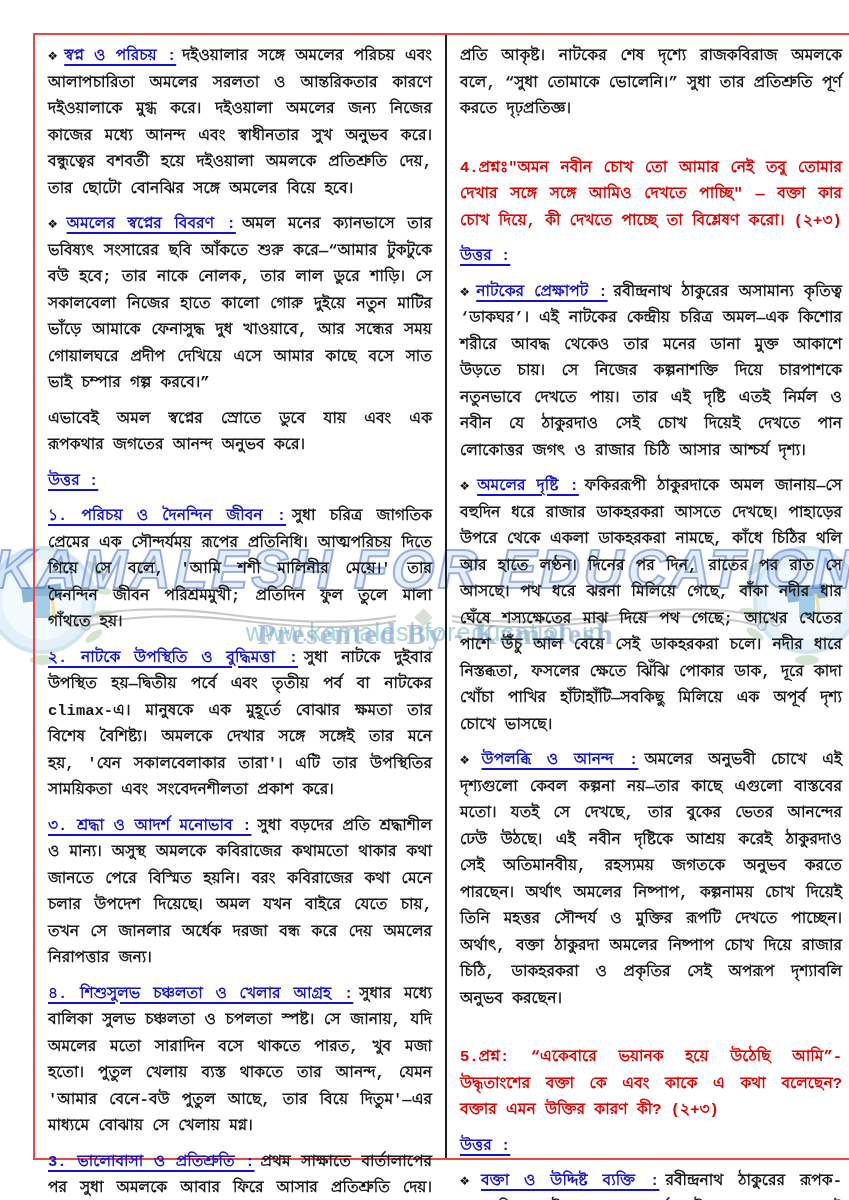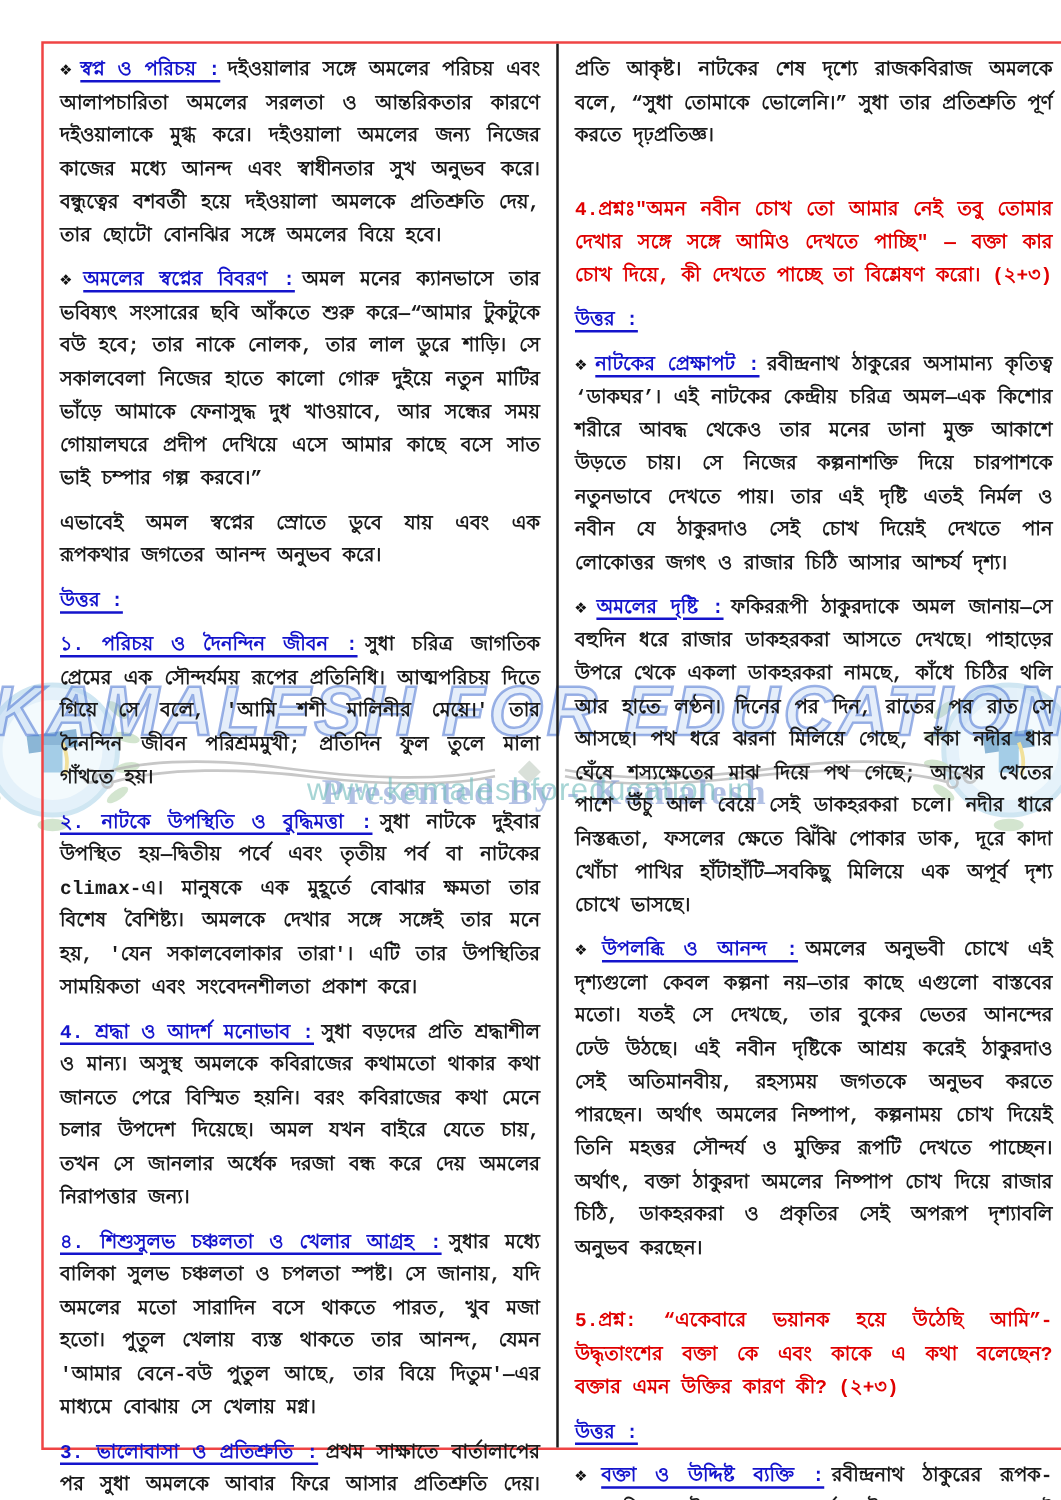--- a/index.html
+++ b/index.html
@@ -136,21 +136,21 @@
 
     <p class="blk numbered">
       <span class="hd">১. পরিচয় ও দৈনন্দিন জীবন :</span><span class="bd">সুধা চরিত্র জাগতিক প্রেমের এক সৌন্দর্যময় রূপের প্রতিনিধি। আত্মপরিচয় দিতে গিয়ে সে বলে, 'আমি শশী মালিনীর মেয়ে।' তার দৈনন্দিন জীবন পরিশ্রমমুখী; প্রতিদিন ফুল তুলে মালা গাঁথতে হয়।</span>
     </p>
 
     <p class="blk numbered">
       <span class="hd">২. নাটকে উপস্থিতি ও বুদ্ধিমত্তা :</span><span class="bd">সুধা নাটকে দুইবার উপস্থিত হয়—দ্বিতীয় পর্বে এবং তৃতীয় পর্ব বা নাটকের climax-এ। মানুষকে এক মুহূর্তে বোঝার ক্ষমতা তার বিশেষ বৈশিষ্ট্য। অমলকে দেখার সঙ্গে সঙ্গেই তার মনে হয়, 'যেন সকালবেলাকার তারা'। এটি তার উপস্থিতির সাময়িকতা এবং সংবেদনশীলতা প্রকাশ করে।</span>
     </p>
 
     <p class="blk numbered">
-      <span class="hd">4. শ্রদ্ধা ও আদর্শ মনোভাব :</span><span class="bd">সুধা বড়দের প্রতি শ্রদ্ধাশীল ও মান্য। অসুস্থ অমলকে কবিরাজের কথামতো থাকার কথা জানতে পেরে বিস্মিত হয়নি। বরং কবিরাজের কথা মেনে চলার উপদেশ দিয়েছে। অমল যখন বাইরে যেতে চায়, তখন সে জানলার অর্ধেক দরজা বন্ধ করে দেয় অমলের নিরাপত্তার জন্য।</span>
+      <span class="hd">৩. শ্রদ্ধা ও আদর্শ মনোভাব :</span><span class="bd">সুধা বড়দের প্রতি শ্রদ্ধাশীল ও মান্য। অসুস্থ অমলকে কবিরাজের কথামতো থাকার কথা জানতে পেরে বিস্মিত হয়নি। বরং কবিরাজের কথা মেনে চলার উপদেশ দিয়েছে। অমল যখন বাইরে যেতে চায়, তখন সে জানলার অর্ধেক দরজা বন্ধ করে দেয় অমলের নিরাপত্তার জন্য।</span>
     </p>
 
     <p class="blk numbered">
       <span class="hd">৪. শিশুসুলভ চঞ্চলতা ও খেলার আগ্রহ :</span><span class="bd">সুধার মধ্যে বালিকা সুলভ চঞ্চলতা ও চপলতা স্পষ্ট। সে জানায়, যদি অমলের মতো সারাদিন বসে থাকতে পারত, খুব মজা হতো। পুতুল খেলায় ব্যস্ত থাকতে তার আনন্দ, যেমন 'আমার বেনে-বউ পুতুল আছে, তার বিয়ে দিতুম'—এর মাধ্যমে বোঝায় সে খেলায় মগ্ন।</span>
     </p>
 
     <p class="blk numbered">
       <span class="hd">3. ভালোবাসা ও প্রতিশ্রুতি :</span><span class="bd">প্রথম সাক্ষাতে বার্তালাপের পর সুধা অমলকে আবার ফিরে আসার প্রতিশ্রুতি দেয়। দ্বিতীয়বার ফুল নিয়ে আসার সময় এটি আরও প্রকাশ পায় যে, সে জাগতিক ভালোবাসার</span>
     </p>
   </div>

